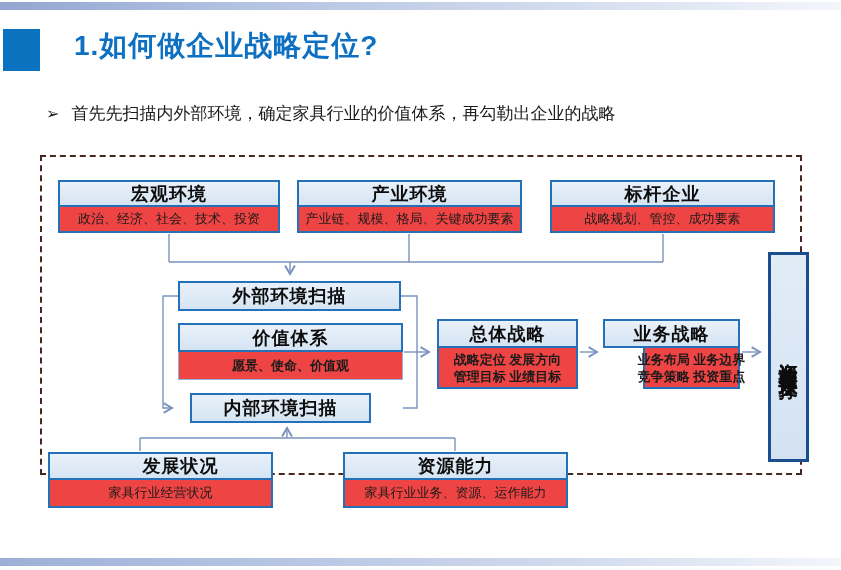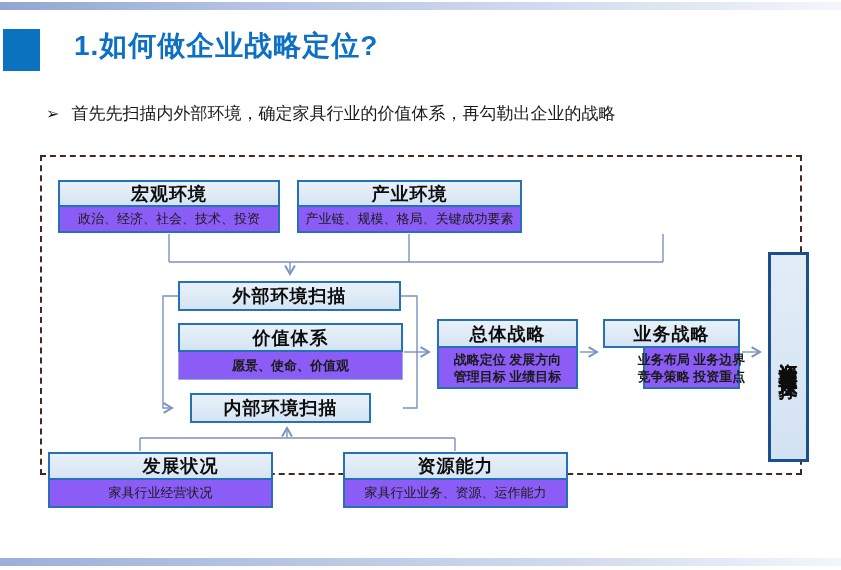--- a/index.html
+++ b/index.html
@@ -31,21 +31,21 @@
   .connectors{position:absolute;left:0;top:0;z-index:1;pointer-events:none;}
   .box,.two-box{z-index:2;box-sizing:border-box;}
   .two-box{position:absolute;}
   .tb-head{
     box-sizing:border-box;border:2px solid #2471b8;
     background:linear-gradient(to bottom,#e9f1fa,#d5e4f3);
     display:flex;align-items:center;justify-content:center;
     font-weight:bold;font-size:18px;color:#0d0d0d;letter-spacing:1px;
   }
   .tb-sub{
-    box-sizing:border-box;border:2px solid #2471b8;border-top:none;background:#8b5cf6;
+    box-sizing:border-box;border:2px solid #2471b8;border-top:none;background:#ef4444;
     display:flex;flex-direction:column;align-items:center;justify-content:center;
     font-size:13px;color:#1a1a1a;white-space:nowrap;
   }
   .box{
     position:absolute;border:2px solid #2471b8;
     background:linear-gradient(to bottom,#e9f1fa,#d5e4f3);
     display:flex;align-items:center;justify-content:center;
     font-weight:bold;font-size:18px;color:#0d0d0d;letter-spacing:1px;
   }
   .sub-light{border:1px solid #8fb4d9;border-top:none;font-weight:bold;}
@@ -96,20 +96,24 @@
   </svg>
 
   <div class="two-box" style="left:58px;top:180px;width:222px;">
     <div class="tb-head" style="height:27px;">宏观环境</div>
     <div class="tb-sub" style="height:26px;">政治、经济、社会、技术、投资</div>
   </div>
   <div class="two-box" style="left:297px;top:180px;width:225px;">
     <div class="tb-head" style="height:27px;">产业环境</div>
     <div class="tb-sub" style="height:26px;">产业链、规模、格局、关键成功要素</div>
   </div>
+  <div class="two-box" style="left:550px;top:180px;width:225px;">
+    <div class="tb-head" style="height:27px;">标杆企业</div>
+    <div class="tb-sub" style="height:26px;">战略规划、管控、成功要素</div>
+  </div>
 
   <div class="box" style="left:178px;top:281px;width:223px;height:30px;">外部环境扫描</div>
 
   <div class="two-box" style="left:178px;top:323px;width:225px;">
     <div class="tb-head" style="height:29px;">价值体系</div>
     <div class="tb-sub sub-light" style="height:28px;">愿景、使命、价值观</div>
   </div>
 
   <div class="box" style="left:190px;top:393px;width:181px;height:30px;">内部环境扫描</div>
 

